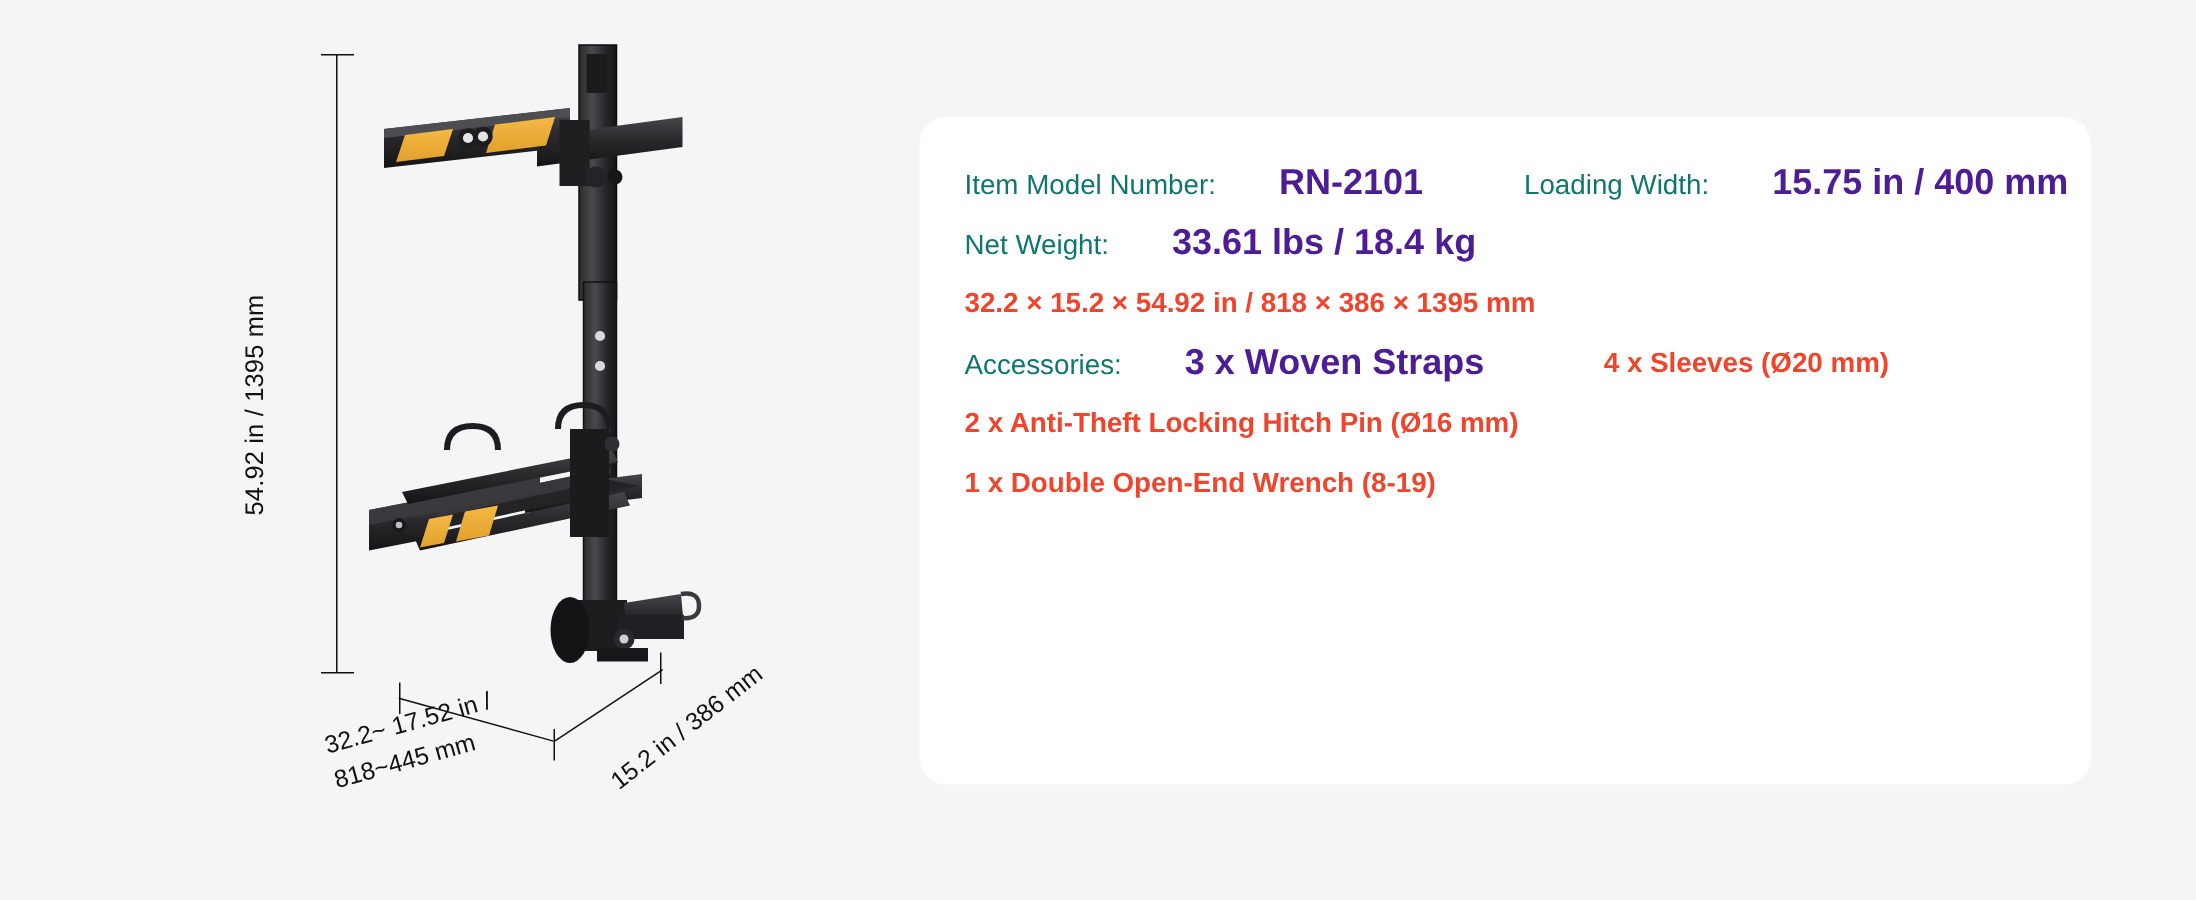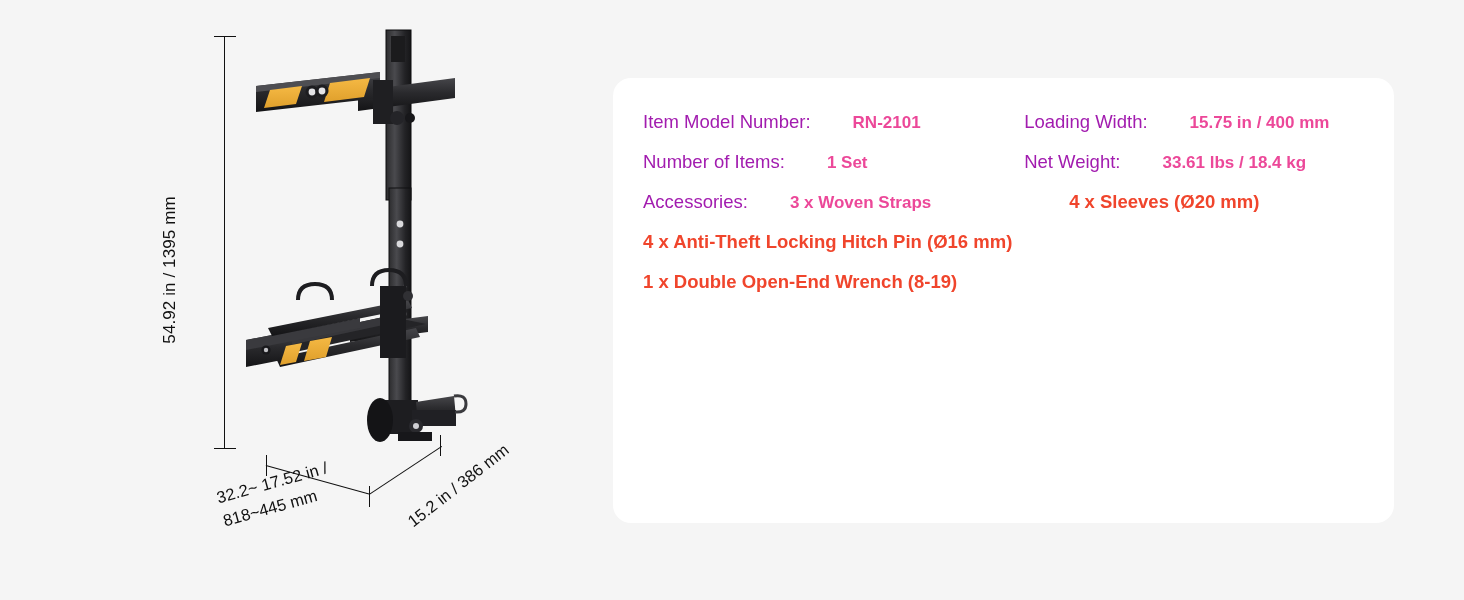--- a/index.html
+++ b/index.html
@@ -103,27 +103,27 @@
   .spec-row {
     position: relative;
     display: flex;
     height: 40px;
     align-items: center;
   }
   .col-left  { width: 390px; white-space: nowrap; }
   .col-right { width: 360px; white-space: nowrap; }
   .lbl {
     font-size: 18.5px;
-    color: #a21caf;
+    color: #0f766e;
     font-weight: 400;
   }
   .val {
-    font-size: 17px;
+    font-size: 24px;
     font-weight: 700;
-    color: #ec4899;
+    color: #4c1d95;
     margin-left: 5px;
     padding-left: 37px;
   }
   .val-full {
     font-size: 18.5px;
     font-weight: 700;
     color: #f0452c;
   }
   .row-full { display: block; height: 40px; line-height: 40px; }
 </style>
@@ -248,42 +248,42 @@
       <div class="spec-row">
         <div class="col-left">
           <span class="lbl">Item Model Number:</span><span class="val">RN-2101</span>
         </div>
         <div class="col-right">
           <span class="lbl">Loading Width:</span><span class="val">15.75 in / 400 mm</span>
         </div>
       </div>
 
       <div class="spec-row">
-        <div class="col-left">
-          <span class="lbl">Number of Items:</span><span class="val">1 Set</span>
-        </div>
         <div class="col-right">
           <span class="lbl">Net Weight:</span><span class="val">33.61 lbs / 18.4 kg</span>
         </div>
       </div>
 
+      <div class="row-full">
+        <span class="val-full">32.2 × 15.2 × 54.92 in / 818 × 386 × 1395 mm</span>
+      </div>
 
 
       <div class="spec-row">
         <div class="col-left" style="width:500px">
           <span class="lbl">Accessories:</span><span class="val">3 x Woven Straps</span>
         </div>
         <div class="col-right">
           <span class="val-full">4 x Sleeves (Ø20 mm)</span>
         </div>
       </div>
 
       <div class="spec-row">
         <div class="col-left" style="width:500px">
-          <span class="val-full">4 x Anti-Theft Locking Hitch Pin (Ø16 mm)</span>
+          <span class="val-full">2 x Anti-Theft Locking Hitch Pin (Ø16 mm)</span>
         </div>
       </div>
 
 
       <div class="spec-row">
         <div class="col-left" style="width:500px">
           <span class="val-full">1 x Double Open-End Wrench (8-19)</span>
         </div>
       </div>
 

